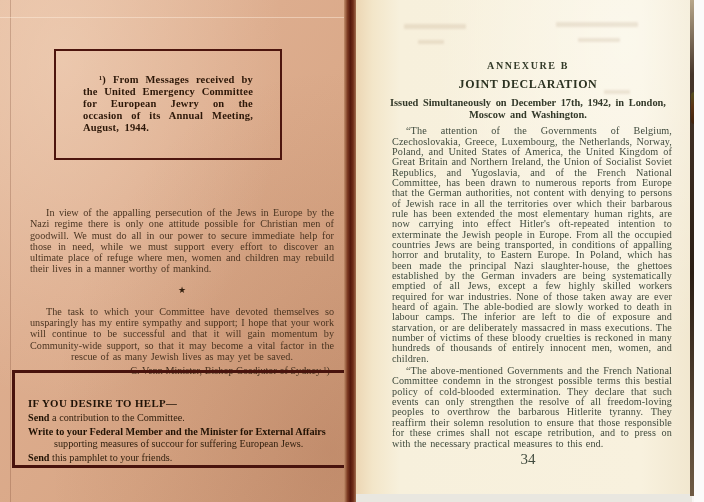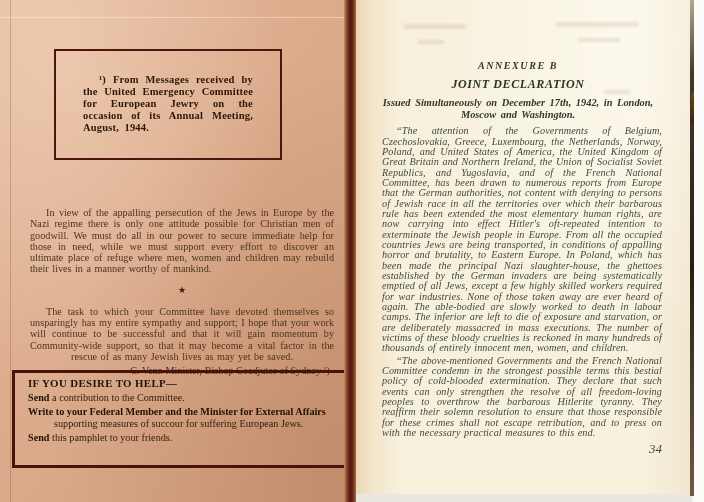--- a/index.html
+++ b/index.html
@@ -22,21 +22,21 @@
   .footnote-box p{margin:16px;font-weight:bold;font-size:10.5px;line-height:12px;
     color:#2c1708;text-align:justify;text-indent:16px;word-spacing:2.5px;letter-spacing:.2px;}
 
   .quote{margin:47px 0 0 0;font-size:10.2px;line-height:11.3px;text-align:justify;
     text-indent:16px;word-spacing:1px;color:#4a3421;}
   .quote.center-last{text-align-last:center;margin-top:11px;}
   .sig{margin:3px 4px 0 0;font-size:10.2px;text-align:right;color:#46301e;}
   .star-sep{margin:11px 0 0 0;text-align:center;font-size:9px;color:#33200f;line-height:9px;}
 
   .help-box{box-sizing:border-box;position:absolute;left:12px;top:370px;width:358px;height:98px;
-    border:3px solid #48130d;padding:4px 12px 0 13px;}
+    border:3px solid #48130d;padding:24px 12px 0 13px;}
   .hb-heading{margin:0;font-weight:bold;font-size:10.8px;letter-spacing:.4px;color:#1f1206;}
   .hb-item{margin:3px 0 0 0;font-size:10.2px;line-height:11.4px;color:#32200f;}
   .hb-item b{color:#211204;}
   .hb-item.hang{padding-left:26px;text-indent:-26px;}
 
   
   .gutter{position:absolute;left:344px;top:0;width:14px;height:502px;
     background:linear-gradient(90deg,#c28f6b 0%,#7c3a22 25%,#54170c 45%,#6e2c18 65%,#c79b74 100%);}
 
   
@@ -46,31 +46,31 @@
       linear-gradient(90deg,#ecd6b4 0%,#f3e6c9 5%,#f7f0dc 13%,#f8f1de 85%,#f1e7cf 100%);}
   .below-right{position:absolute;left:356px;top:494px;width:336px;height:8px;background:#e9e7e0;}
   .edge-line{position:absolute;left:690px;top:0;width:4px;height:496px;
     background:linear-gradient(180deg,#b7a68a 0%,#46362a 15%,#2a1e14 55%,#6e5b44 100%);}
   .edge-blob{position:absolute;left:691px;top:92px;width:7px;height:32px;border-radius:4px;
     background:linear-gradient(180deg,#55511f,#5c3414 45%,#40220c);}
   .white-strip{position:absolute;left:694px;top:0;width:10px;height:502px;background:#fbfbfa;}
 
   .ghost{position:absolute;background:rgba(150,105,70,.14);filter:blur(1px);border-radius:1px;}
 
-  .right-col{position:absolute;left:374px;top:0;width:288px;color:#3c463a;font-style:italic;}
+  .right-col{position:absolute;left:384px;top:0;width:288px;color:#3c463a;}
   .annexure{margin:60px 0 0 0;text-align:center;font-weight:bold;font-size:10px;
     letter-spacing:1.6px;color:#333a28;}
   .jd-title{margin:6px 0 0 0;text-align:center;font-weight:bold;font-size:12px;
     letter-spacing:.6px;color:#2d3322;}
   .jd-subtitle{margin:5px 0 0 0;text-align:center;font-weight:bold;font-size:10.4px;
     line-height:11.6px;color:#33392a;word-spacing:2px;}
   .body-para{margin:6px 0 0 8px;font-size:10.2px;line-height:10.35px;text-align:justify;
     text-indent:14px;letter-spacing:.1px;word-spacing:.8px;color:#3e493c;}
   .body-para + .body-para{margin-top:2px;}
-  .pagenum{margin:2px 0 0 0;text-align:right;font-size:13px;color:#434d40;}
+  .pagenum{margin:2px 0 0 0;text-align:center;font-size:15px;color:#434d40;}
 </style>
 </head>
 <body>
 
 <div id="scan">
 
   <div class="page-left">
     <div class="crease-v"></div>
     <div class="crease-h"></div>
   </div>

